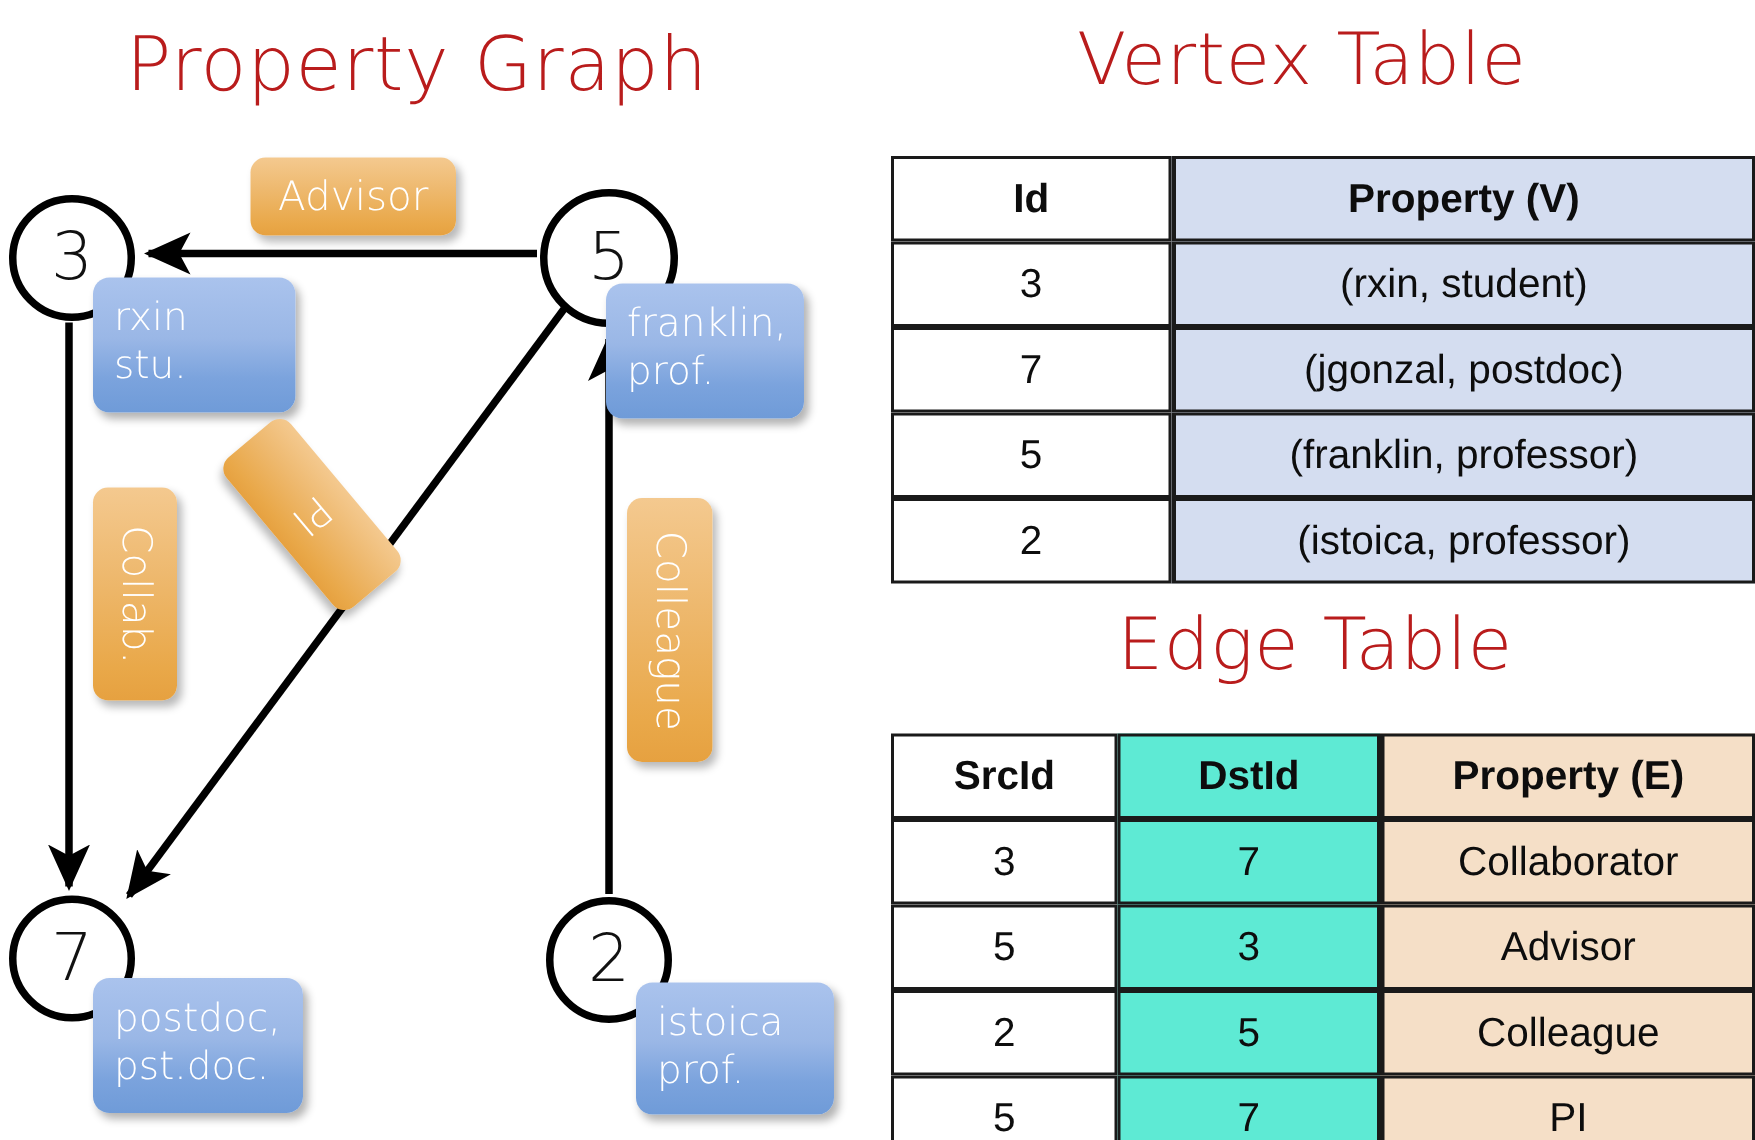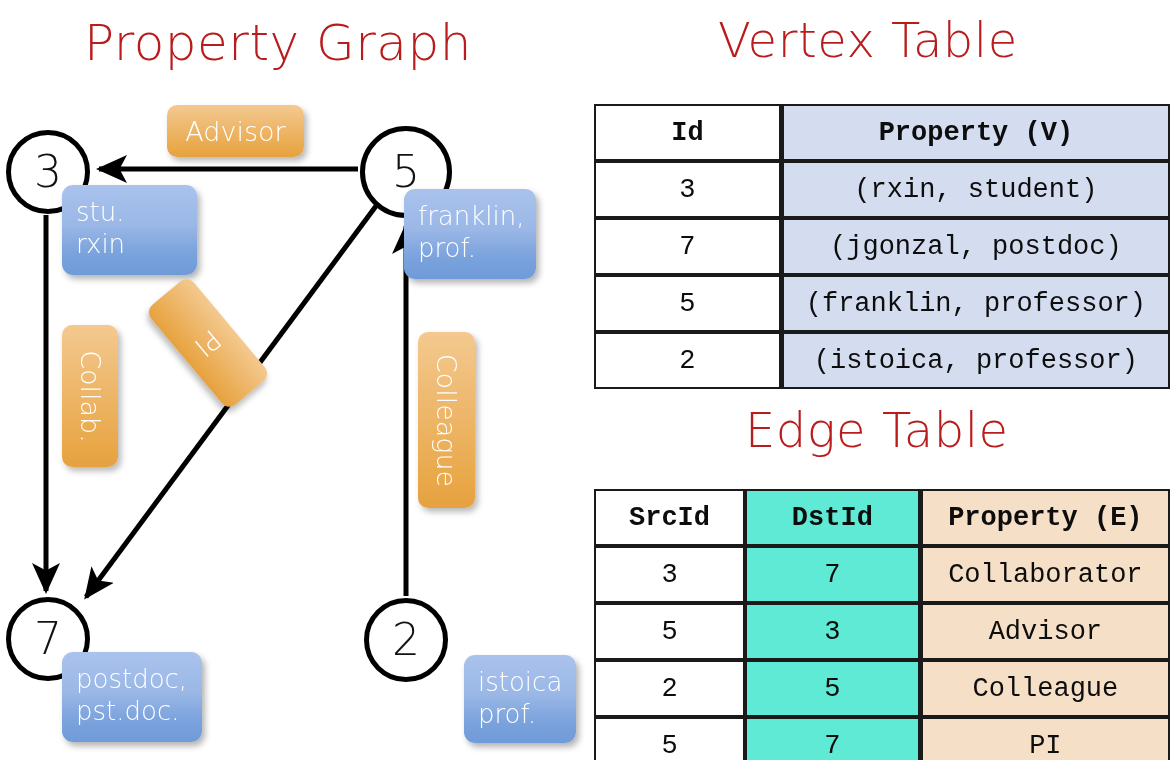--- a/index.html
+++ b/index.html
@@ -74,21 +74,21 @@
     font-weight: 300;
     font-size: 26px;
     line-height: 1.22;
     padding: 12px 0 12px 14px;
     box-sizing: border-box;
     z-index: 4;
   }
   #prop-3 { left: 62px;  top: 185px; width: 135px; height: 90px; }
   #prop-5 { left: 404px; top: 189px; width: 132px; height: 90px; }
   #prop-7 { left: 62px;  top: 652px; width: 140px; height: 90px; }
-  #prop-2 { left: 424px; top: 655px; width: 112px; height: 88px; margin-left: 40px; }
+  #prop-2 { left: 424px; top: 655px; width: 132px; height: 88px; }
   .prop-line { display: block; white-space: nowrap; }
 
   
   .edge-label {
     position: absolute;
     border-radius: 10px;
     background: linear-gradient(to bottom, #f4c98f 0%, #eeb96f 40%, #e9a849 85%, #e6a140 100%);
     box-shadow: 3px 4px 6px rgba(0,0,0,0.28);
     color: #ffffff;
     font-family: "DejaVu Sans", sans-serif;
@@ -117,21 +117,21 @@
     transform: rotate(90deg);
     white-space: nowrap;
     display: inline-block;
   }
 
   
   .data-table {
     position: absolute;
     border-collapse: separate;
     border-spacing: 0;
-    font-family: Liberation Mono, monospace;
+    font-family: Liberation Sans, sans-serif;
     font-weight: 300;
     border-radius: 11px;
   }
   .data-table td, .data-table th {
     border: 2px solid #1a1a1a;
     text-align: center;
     font-weight: 300;
     color: #0d0d0d;
     padding: 0;
     vertical-align: middle;
@@ -172,22 +172,22 @@
 
     <line x1="406" y1="596" x2="406" y2="226" stroke="#000" stroke-width="5" marker-end="url(#arrowhead)"></line>
   </svg>
 
   <div class="vertex" id="vertex-3">3</div>
   <div class="vertex" id="vertex-5">5</div>
   <div class="vertex" id="vertex-7">7</div>
   <div class="vertex" id="vertex-2">2</div>
 
   <div class="prop-box" id="prop-3">
+    <span class="prop-line">rxin</span>
     <span class="prop-line">stu.</span>
-    <span class="prop-line">rxin</span>
   </div>
   <div class="prop-box" id="prop-5">
     <span class="prop-line">franklin,</span>
     <span class="prop-line">prof.</span>
   </div>
   <div class="prop-box" id="prop-7">
     <span class="prop-line">postdoc,</span>
     <span class="prop-line">pst.doc.</span>
   </div>
   <div class="prop-box" id="prop-2">

